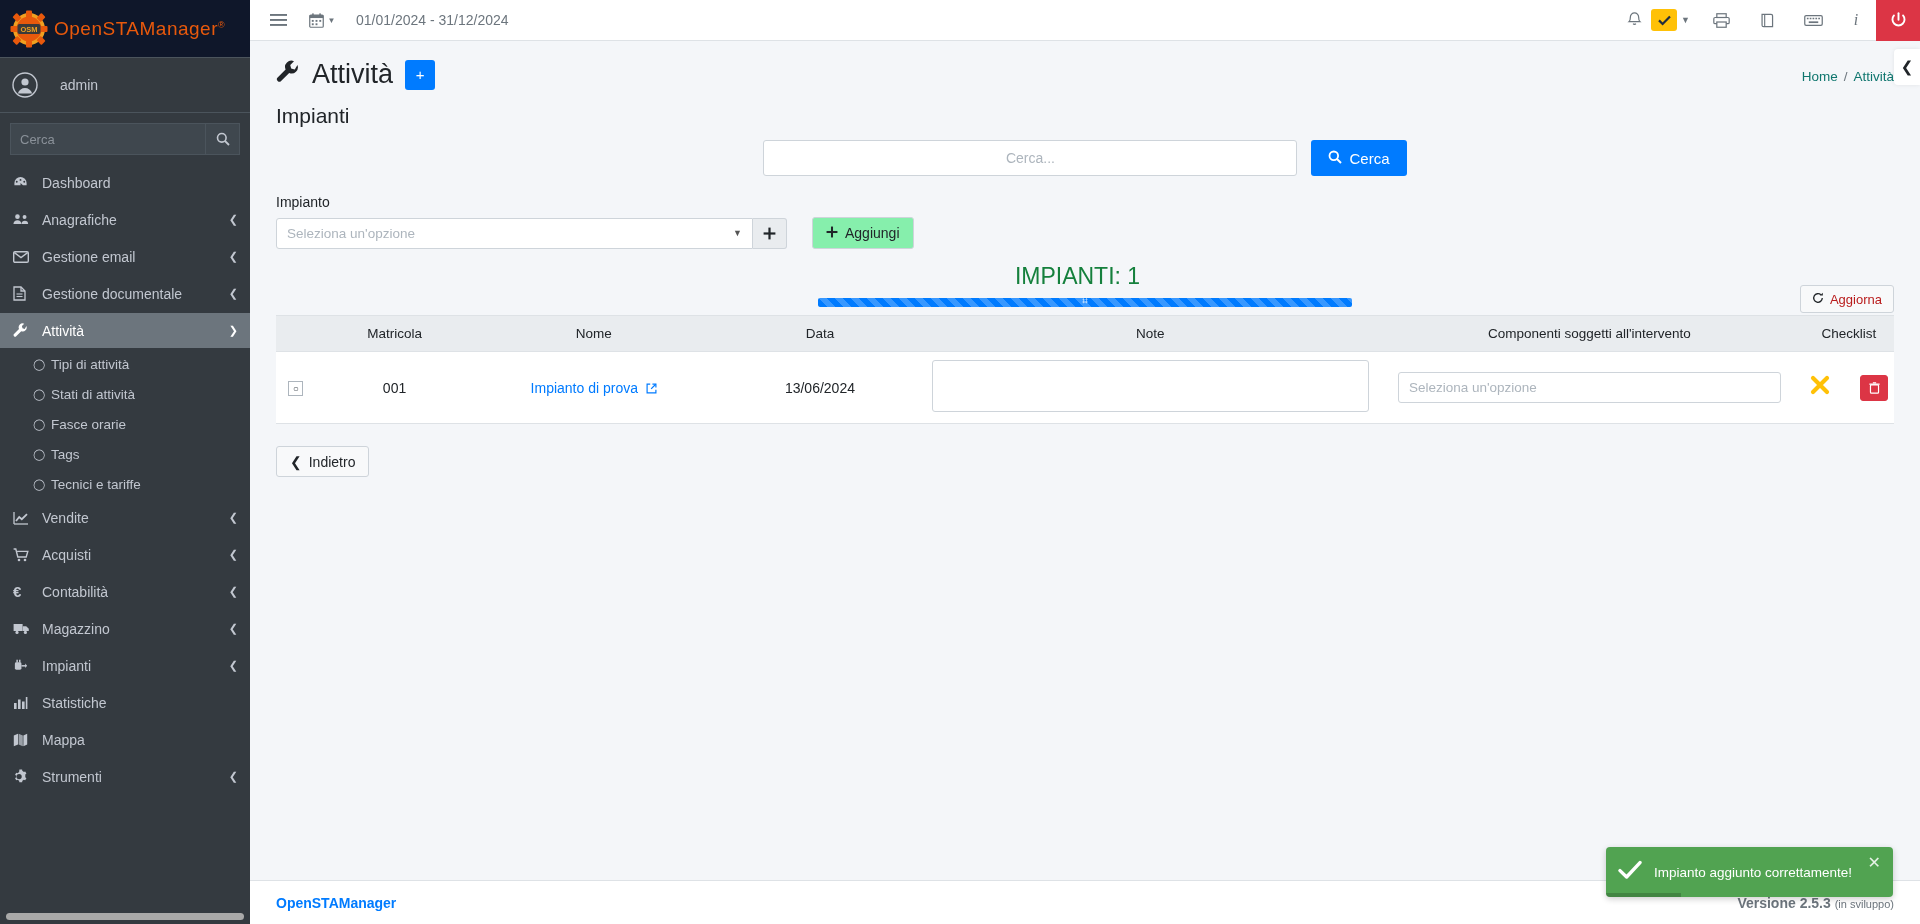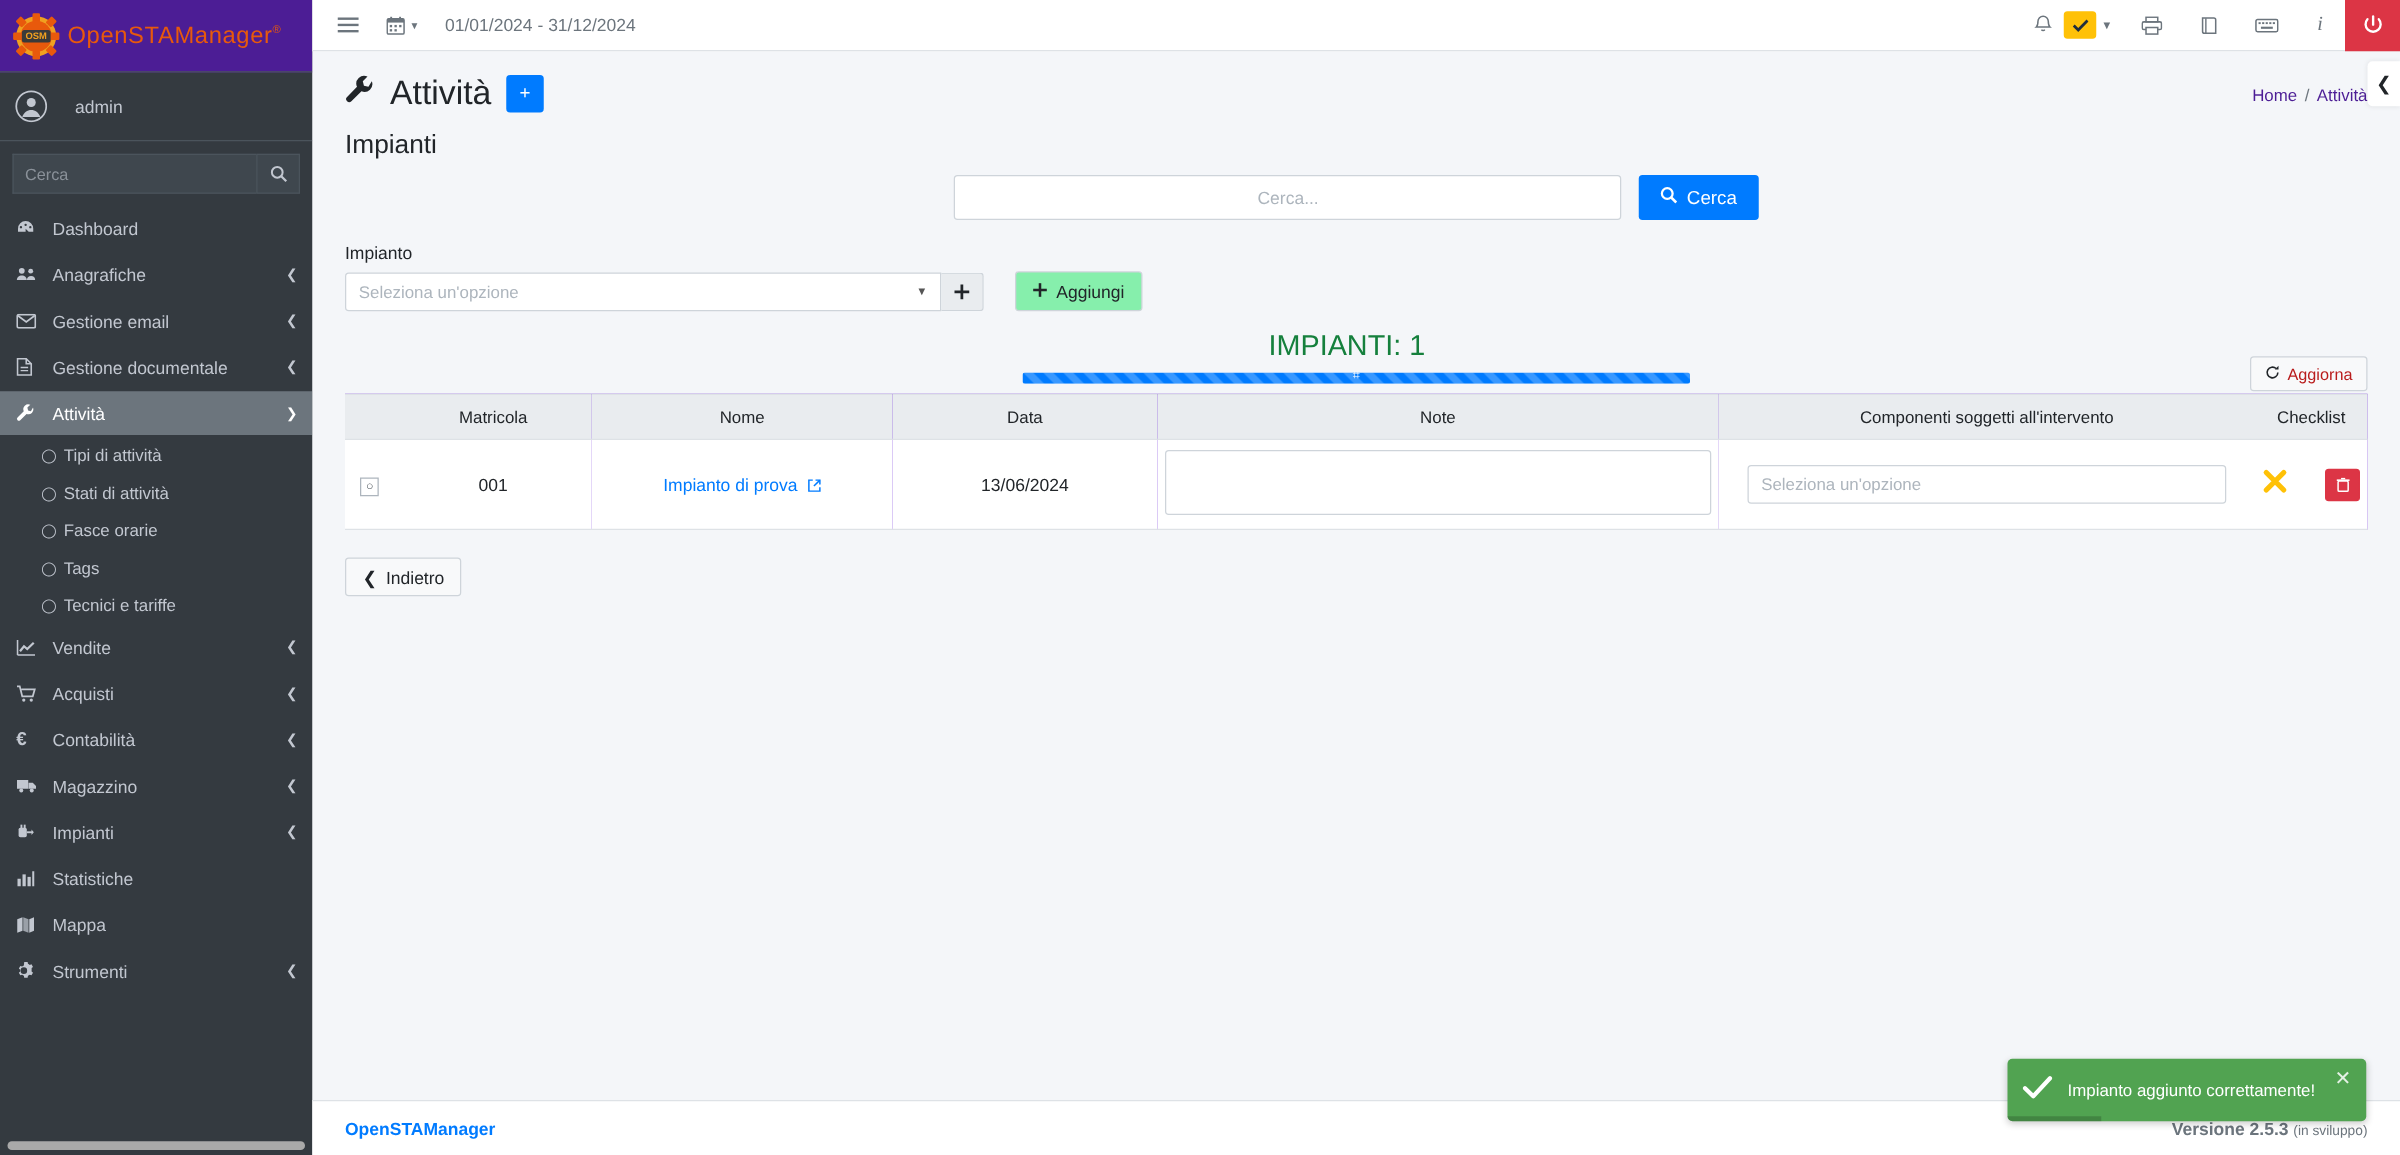--- a/index.html
+++ b/index.html
@@ -13,21 +13,21 @@
 
   
   .sidebar {
     width: 250px; height: 924px; flex: 0 0 250px;
     background: #343a40; color: #c2c7d0;
     display: flex; flex-direction: column;
     position: relative; overflow: hidden;
   }
   .brand {
     height: 58px; display: flex; align-items: center; gap: 6px;
-    padding: 0 10px; background: #4c1d95;
+    padding: 0 10px; background: #0f172a;
     border-bottom: 1px solid #4b545c;
   }
   .brand-logo {
     width: 38px; height: 38px; flex: 0 0 38px; position: relative;
   }
   .brand-text {
     color: #e8590c; font-size: 19px; letter-spacing: .5px;
     font-weight: 400; white-space: nowrap;
   }
   .brand-text .reg { font-size: 9px; vertical-align: super; }
@@ -122,21 +122,21 @@
   .btn-plus-blue {
     background: #007bff; color: #fff; border: none; border-radius: 3px;
     width: 30px; height: 30px; font-size: 15px; cursor: pointer;
     display: inline-flex; align-items: center; justify-content: center;
   }
   .breadcrumb {
     margin-left: auto; font-size: 13.5px; color: #007bff;
     display: flex; align-items: center; gap: 6px; padding-top: 10px;
   }
   .breadcrumb .sep { color: #6c757d; }
-  .breadcrumb a { color: #4c1d95; text-decoration: none; cursor: pointer; }
+  .breadcrumb a { color: #0f766e; text-decoration: none; cursor: pointer; }
   .collapse-tab {
     position: absolute; right: 0; top: 8px; width: 26px; height: 36px;
     background: #fff; border-radius: 4px 0 0 4px;
     display: flex; align-items: center; justify-content: center;
     color: #212529; font-size: 15px; cursor: pointer;
     box-shadow: 0 0 4px rgba(0,0,0,.08);
   }
 
   .section-title { padding: 14px 26px 0 26px; font-size: 21px; color: #212529; }
 

